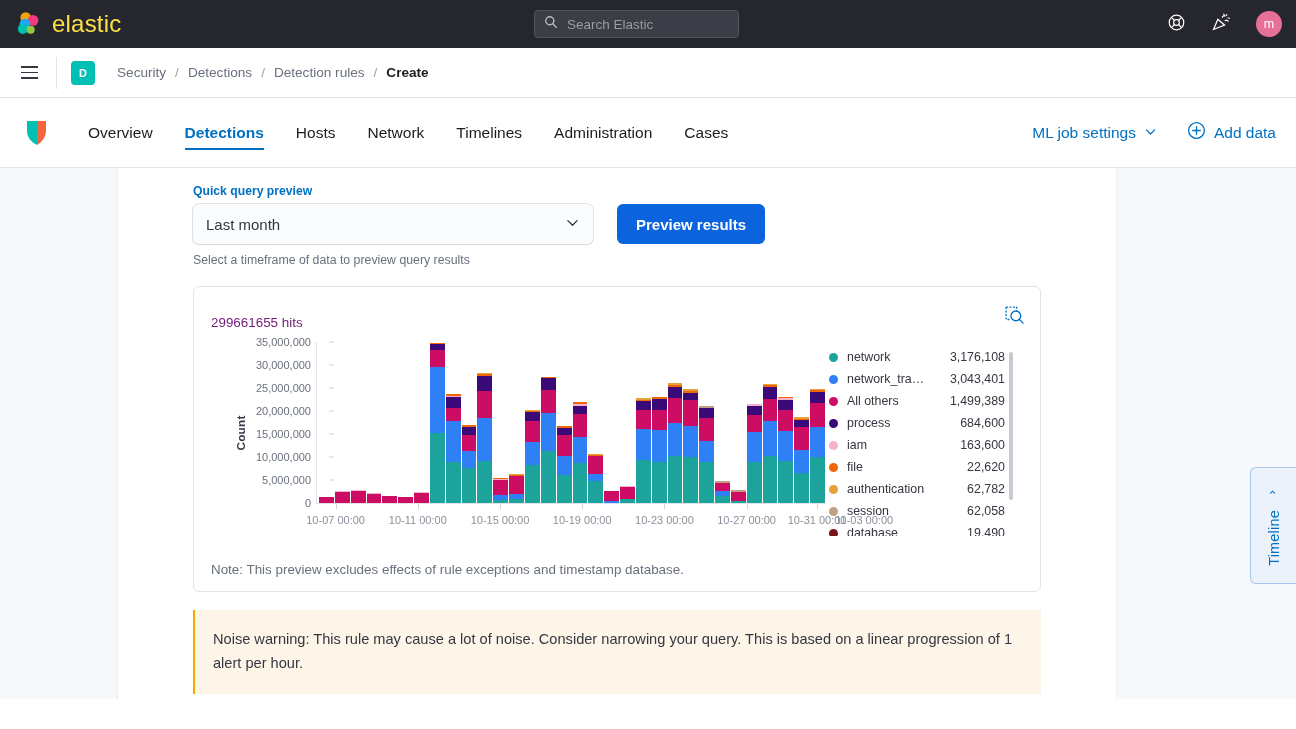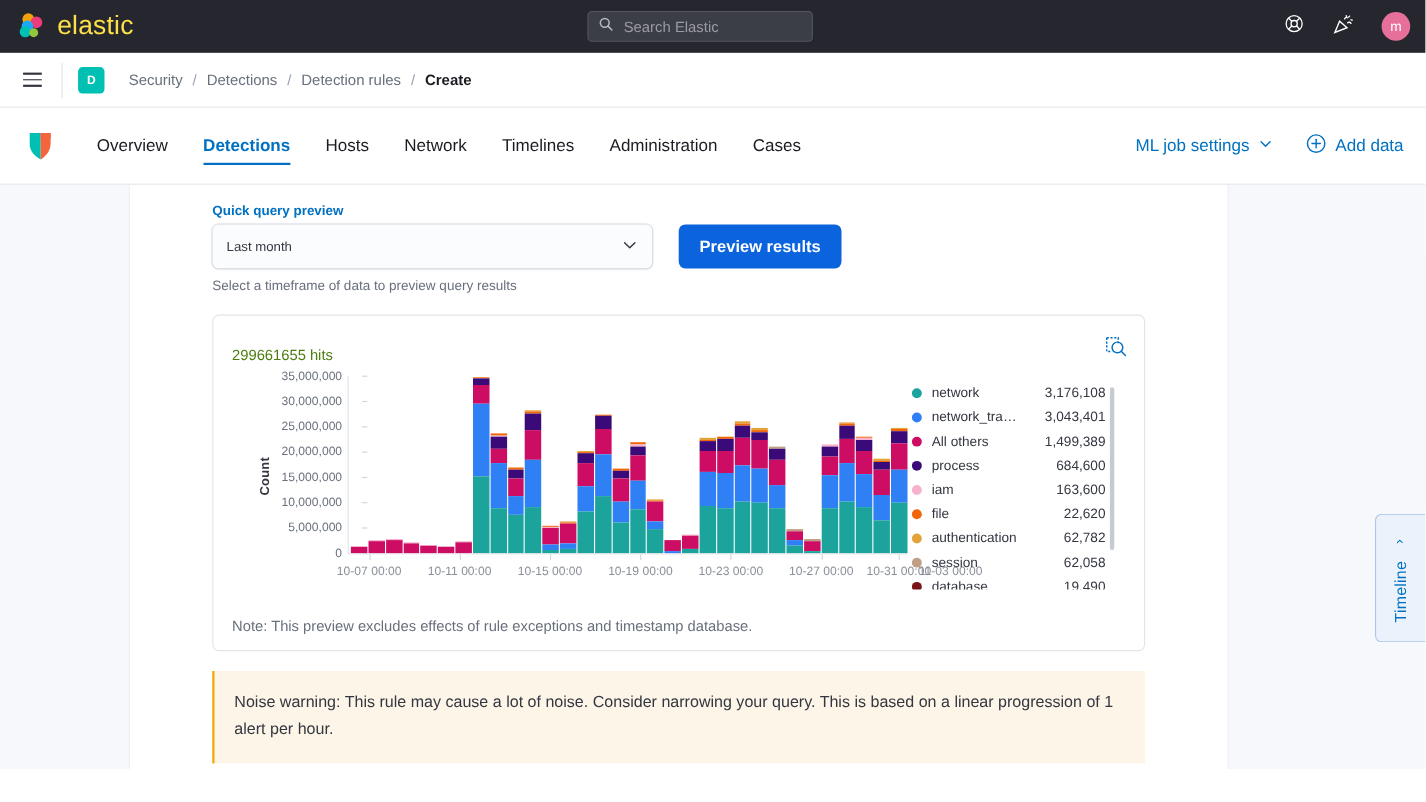--- a/index.html
+++ b/index.html
@@ -84,38 +84,38 @@
     background:#fff; border-left:1px solid #eceef3; border-right:1px solid #eceef3;
     padding:16px 75px 0 75px;
   }
 
   .fieldlabel{ font-size:12.2px; font-weight:700; color:#0071c2; margin:0 0 6px 0; }
   .selectrow{ display:flex; align-items:center; gap:24px; }
   .eui-select{
     width:400px; height:40px; background:#fbfcfd; border:none; border-radius:6px;
     box-shadow:0 0 0 1px rgba(25,42,72,.12), 0 1px 2px rgba(25,42,72,.06);
     display:flex; align-items:center; justify-content:space-between;
-    padding:0 13px; font-size:12px; color:#343741; cursor:pointer;
+    padding:0 13px; font-size:15px; color:#343741; cursor:pointer;
     background-image:linear-gradient(to top,#0071c2 2px, transparent 2px);
     background-size:0 100%; background-repeat:no-repeat;
   }
   .btn-primary{
     height:40px; background:#0b64dd; color:#fff; border:none; border-radius:6px;
     font-size:15px; font-weight:700; padding:0 19px; cursor:pointer;
     font-family:inherit;
   }
   .helptext{ font-size:12.3px; color:#69707d; margin-top:9px; }
 
   
   .hitspanel{
     margin-top:19px; border:1px solid #e3e4e8; border-radius:6px; background:#fff;
     padding:16px 17px 14px 17px; position:relative;
   }
   .hits-title{ font-size:15.5px; font-weight:700; color:#1a1c21; margin:0; }
-  .hits-sub{ font-size:13.4px; color:#4d7c0f; margin-top:12px; }
+  .hits-sub{ font-size:13.4px; color:#701a75; margin-top:12px; }
   .inspect-btn{
     position:absolute; right:14px; top:18px; width:22px; height:22px; cursor:pointer;
   }
 
   .chartwrap{ position:relative; height:210px; margin-top:12px; }
   .ylabel{
     position:absolute; left:12px; top:84px; transform:rotate(-90deg);
     transform-origin:center; font-size:11.8px; font-weight:700; color:#343741;
     letter-spacing:.2px;
   }

